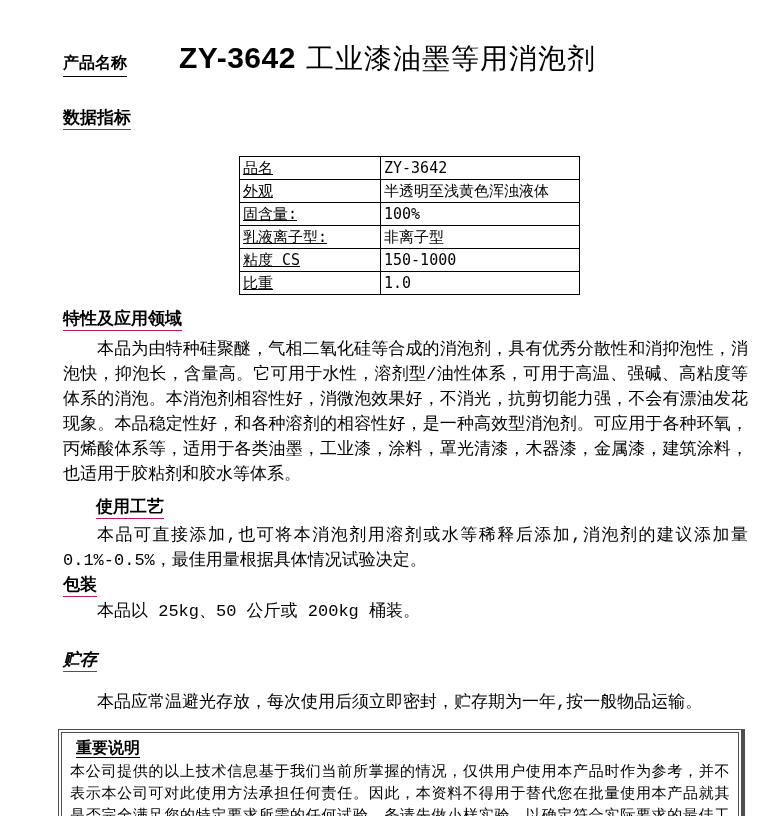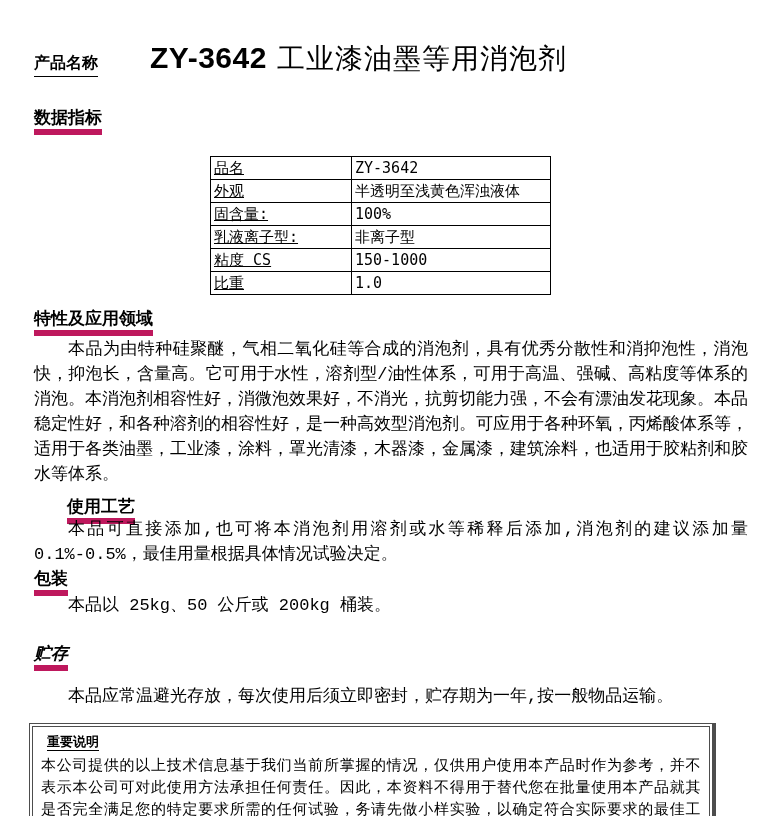--- a/index.html
+++ b/index.html
@@ -11,21 +11,21 @@
   body {
     width: 782px;
     height: 816px;
     overflow: hidden;
     font-family: "Liberation Serif", serif;
   }
   .page {
     box-sizing: border-box;
     width: 782px;
     height: 816px;
-    padding: 40px 34px 0 34px;
+    padding: 40px 34px 0 63px;
   }
 
   
   .title-row {
     display: flex;
     align-items: baseline;
     white-space: nowrap;
   }
   .product-label {
     font-size: 16px;
@@ -48,21 +48,21 @@
   }
 
   
   .sec-heading {
     margin: 0;
     font-size: 17px;
     font-weight: bold;
     line-height: 20px;
   }
   .sec-heading span {
-    border-bottom: 6px solid #be185d;
+    border-bottom: 1px solid #be185d;
     padding-bottom: 2px;
   }
   .h-specs     { margin-top: 30px; }
   .h-features  { margin-top: 14px; }
   .h-usage     { margin-top: 10px; margin-left: 33px; }
   .h-packaging { margin-top: 2px;  }
   .h-storage   { margin-top: 26px; font-style: italic; }
 
   
   .spec-table {
@@ -87,42 +87,42 @@
   
   .body-para {
     margin: 0;
     font-size: 17px;
     line-height: 25px;
     text-indent: 2em;
     text-align: justify;
     font-family: Liberation Mono, monospace;
   }
   .p-features  { margin-top: 8px;  }
-  .p-usage     {  }
+  .p-usage     { margin-top: 6px;  }
   .p-packaging { margin-top: 4px;  }
   .p-storage   { margin-top: 20px; }
 
   
   .notice-outer {
     margin-top: 14px;
     margin-left: -5px;
     width: 687px;
     box-sizing: border-box;
     border: solid #4d4d4d;
     border-width: 1px 4px 4px 1px;
     padding: 2px;
     background: #ffffff;
   }
   .notice-inner {
     border: 1px solid #4d4d4d;
     padding: 5px 8px 8px 8px;
   }
   .notice-heading {
     margin: 0 0 2px 6px;
-    font-size: 13px;
+    font-size: 16px;
     font-weight: bold;
     line-height: 20px;
   }
   .notice-heading span {
     border-bottom: 1px solid #000;
     padding-bottom: 1px;
   }
   .notice-body {
     margin: 0;
     font-size: 15px;

